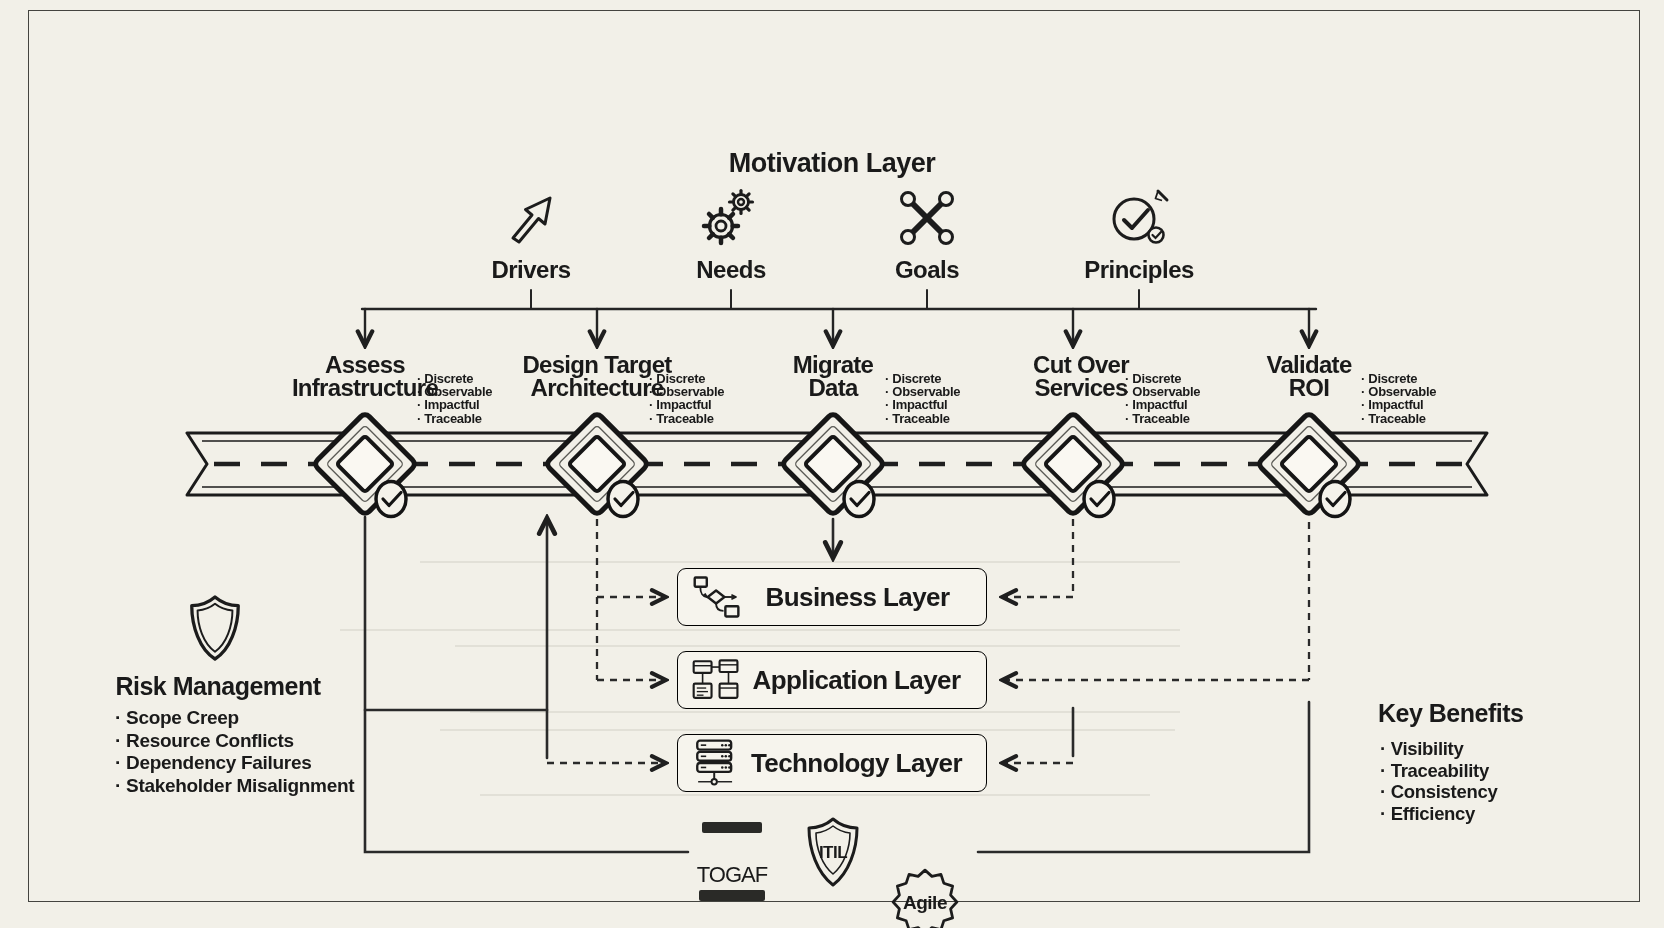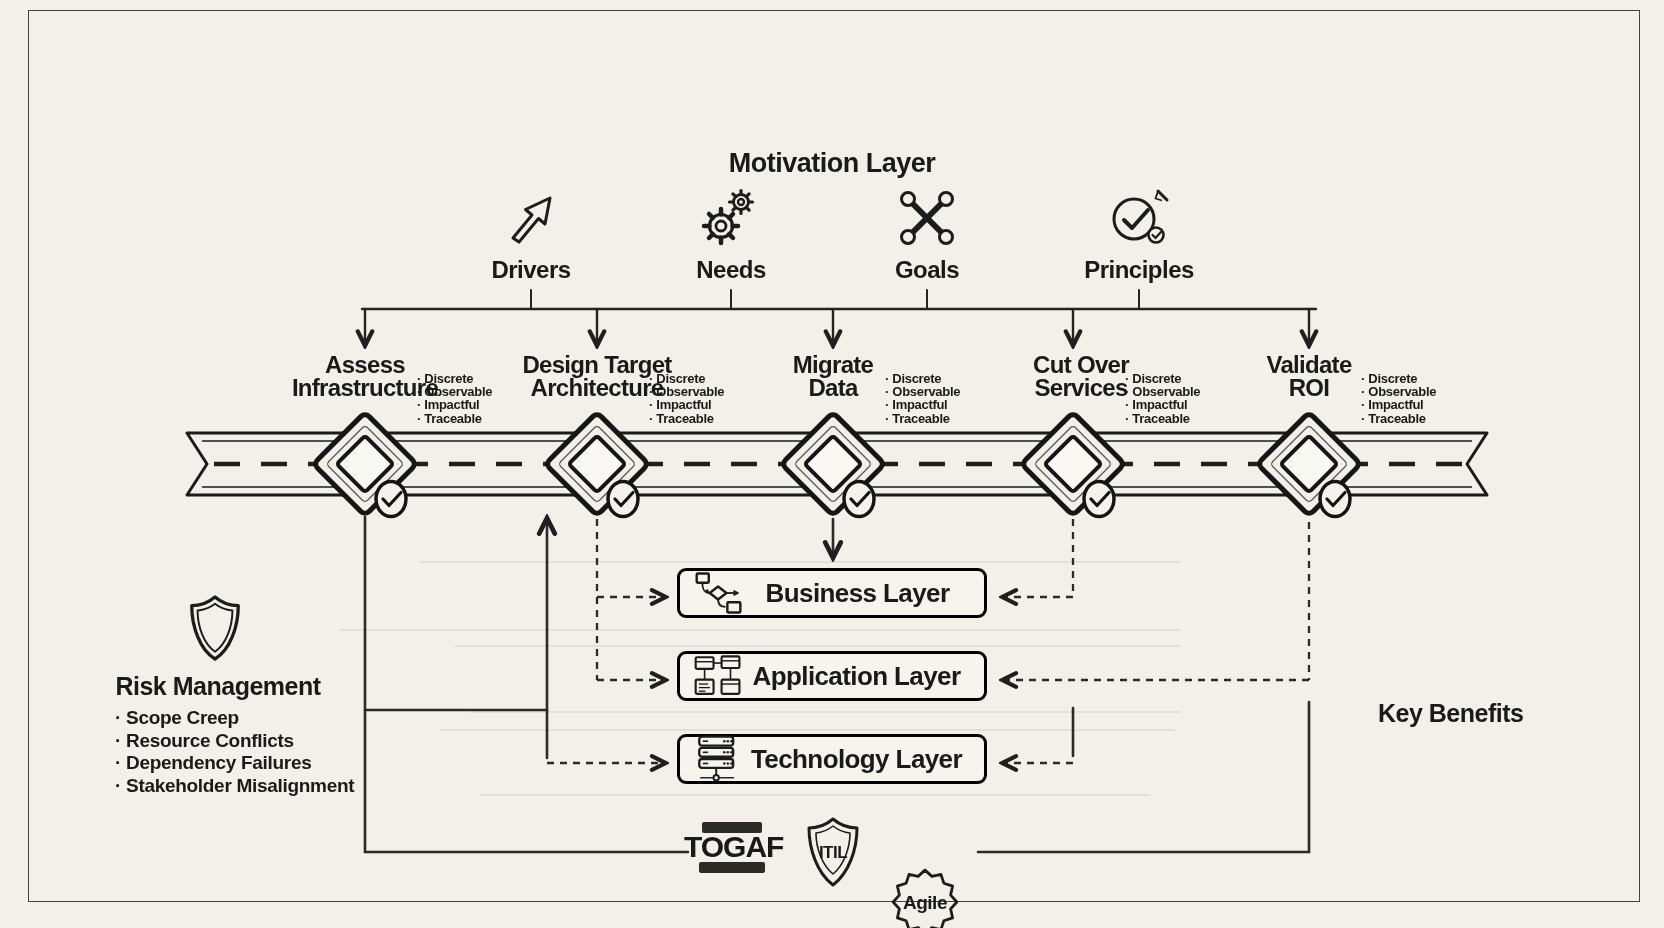--- a/index.html
+++ b/index.html
@@ -18,22 +18,22 @@
   .mot-item svg{display:block;margin:0 auto;}
   .mot-label{margin-top:6px;font-size:24px;font-weight:bold;letter-spacing:-0.5px;}
 
   .m-title{position:absolute;top:353px;width:230px;text-align:center;
            font-size:24px;font-weight:bold;letter-spacing:-0.7px;line-height:23px;}
   .m-title span{display:block;}
   .m-traits{position:absolute;top:372px;font-size:13px;font-weight:bold;
             letter-spacing:-0.3px;line-height:13.2px;text-align:left;}
   .trait::before{content:"· ";}
 
-  .layer-box{position:absolute;left:677px;width:310px;height:50px;box-sizing:border-box;
-             background:#f6f4ed;border:3px solid #000000;border-radius:9px;
+  .layer-box{position:absolute;left:677px;width:310px;height:58px;box-sizing:border-box;
+             background:#f6f4ed;border:1px solid #000000;border-radius:9px;
              display:flex;align-items:center;}
   .layer-box svg{margin-left:13px;flex:0 0 auto;}
   .layer-label{flex:1;text-align:center;font-size:26px;font-weight:bold;
                letter-spacing:-0.6px;padding-right:14px;}
 
   .risk-shield{position:absolute;left:184px;top:593px;}
   .risk-heading{position:absolute;left:88px;top:672px;width:260px;text-align:center;
                 font-size:25px;font-weight:bold;letter-spacing:-0.5px;}
   .risk-list{position:absolute;left:115px;top:707px;font-size:19px;font-weight:600;
              letter-spacing:-0.3px;line-height:22.5px;}
@@ -41,21 +41,21 @@
 
   .benefits-heading{position:absolute;left:1378px;top:699px;font-size:25px;
                     font-weight:bold;letter-spacing:-0.5px;}
   .benefits-list{position:absolute;left:1380px;top:738px;font-size:18.5px;font-weight:600;
                  letter-spacing:-0.3px;line-height:21.5px;}
 
   .badge-togaf{position:absolute;left:684px;top:822px;width:96px;text-align:center;}
   .togaf-bar{margin:0 auto;background:#2a2a27;border-radius:2px;}
   .togaf-bar.top{width:60px;height:11px;}
   .togaf-bar.bot{width:66px;height:11px;margin-top:2px;}
-  .togaf-text{font-size:30px;font-weight:bold;letter-spacing:-1px;line-height:27px;}
+  .togaf-text{font-size:22px;font-weight:normal;letter-spacing:-1px;line-height:27px;margin-top:28px;}
 
   .badge-shield{position:absolute;left:803px;top:815px;width:60px;height:76px;}
   .badge-shield .badge-text{position:absolute;left:0;right:0;top:28px;text-align:center;
         font-size:17px;font-weight:bold;letter-spacing:-0.5px;}
   .badge-seal{position:absolute;left:891px;top:868px;width:68px;height:68px;}
   .badge-seal .badge-text{position:absolute;left:0;right:0;top:24px;text-align:center;
         font-size:19px;font-weight:bold;letter-spacing:-0.5px;}
   .badge-shield svg,.badge-seal svg{position:absolute;left:0;top:0;}
 </style>
 </head>
@@ -362,20 +362,26 @@
   </div>
   <div class="risk-heading">Risk Management</div>
   <div class="risk-list">
     <div class="bullet">Scope Creep</div>
     <div class="bullet">Resource Conflicts</div>
     <div class="bullet">Dependency Failures</div>
     <div class="bullet">Stakeholder Misalignment</div>
   </div>
 
   <div class="benefits-heading">Key Benefits</div>
+  <div class="benefits-list">
+    <div class="bullet">Visibility</div>
+    <div class="bullet">Traceability</div>
+    <div class="bullet">Consistency</div>
+    <div class="bullet">Efficiency</div>
+  </div>
 
   <div class="badge-togaf">
     <div class="togaf-bar top"></div>
     <div class="togaf-text">TOGAF</div>
     <div class="togaf-bar bot"></div>
   </div>
 
   <div class="badge-shield">
     <svg width="60" height="76" viewBox="0 0 60 76">
       <g stroke="#1c1c1c" fill="none" stroke-linejoin="round">

